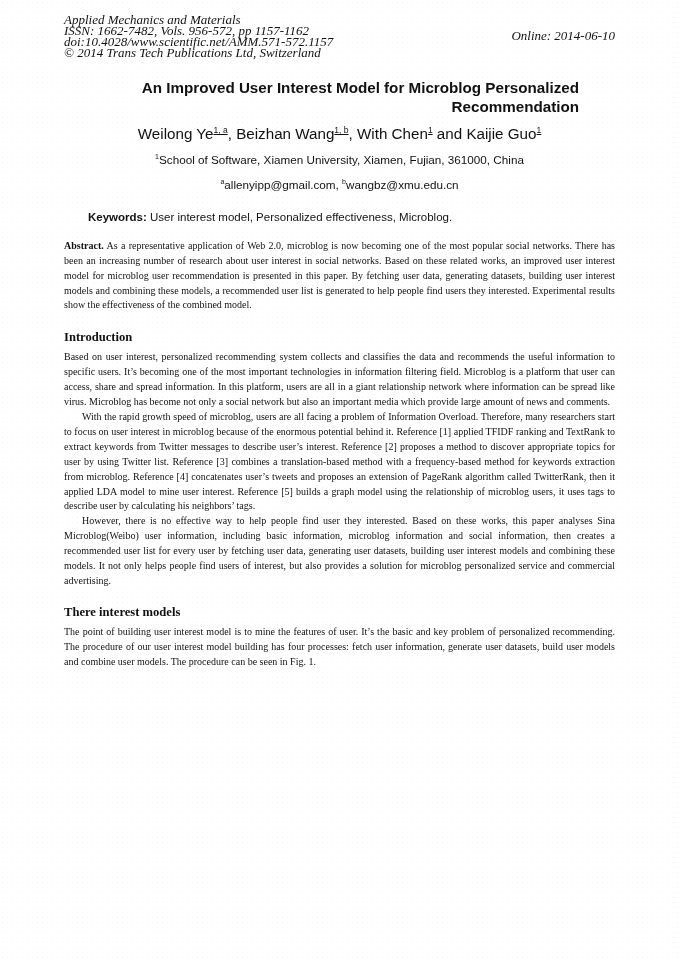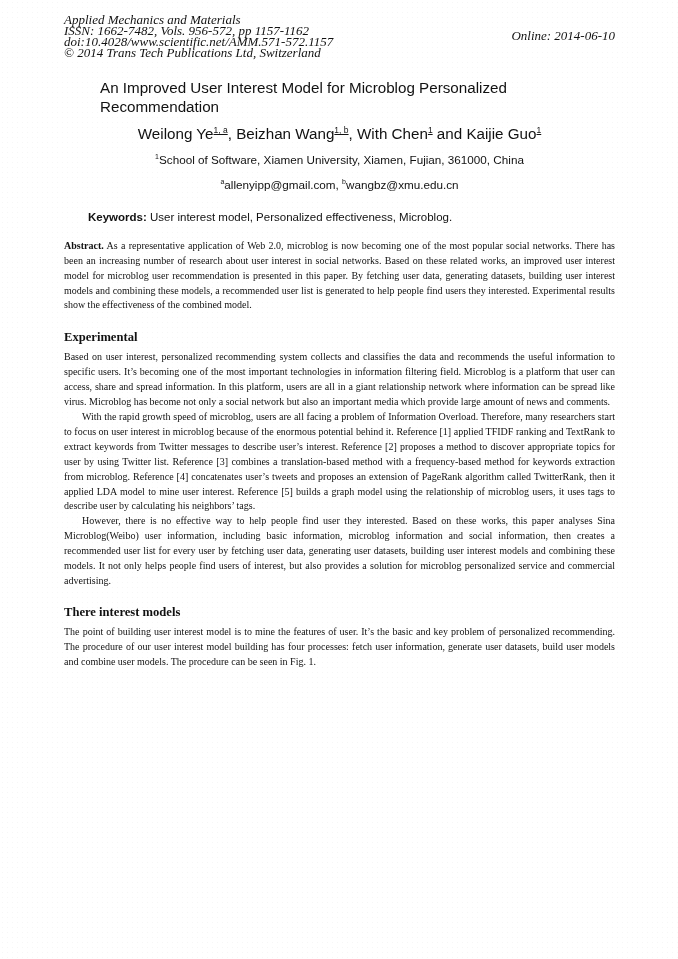--- a/index.html
+++ b/index.html
@@ -9,22 +9,22 @@
   }
   .watermark {
     position: absolute; inset: 0; pointer-events: none;
     background-image: radial-gradient(circle, #e6e6e6 0.7px, transparent 0.9px);
     background-size: 5px 5px; opacity: 0.35;
   }
   .page { position: absolute; left: 64px; top: 14px; width: 551px; }
   .header-meta { position: relative; font-family: "Liberation Serif", serif; font-style: italic; font-size: 13px; line-height: 11px; }
   .header-meta .online { position: absolute; right: 0; top: 16px; text-align: center; }
   .title {
-    font-family: "Liberation Sans", sans-serif; font-weight: normal; font-size: 15.2px; line-height: 18.5px;
-    text-align: left; margin-top: 21px; padding: 0 36px;
+    font-family: "Liberation Sans", sans-serif; font-weight: bold; font-size: 15.2px; line-height: 18.5px;
+    text-align: right; margin-top: 21px; padding: 0 36px;
   }
   .authors { font-family: "Liberation Sans", sans-serif; font-size: 15.2px; text-align: center; margin-top: 5px; line-height: 18px; }
   .authors sup { font-size: 8.5px; text-decoration: underline; }
   .affil { font-family: "Liberation Sans", sans-serif; font-size: 11.7px; text-align: center; margin-top: 7px; line-height: 14px; }
   .affil sup, .emails sup { font-size: 7px; }
   .emails { font-family: "Liberation Sans", sans-serif; font-size: 11.7px; text-align: center; margin-top: 8px; line-height: 14px; }
   .keywords { font-family: "Liberation Sans", sans-serif; font-size: 11.5px; margin-top: 18px; line-height: 14px; }
   .keywords b { font-weight: bold; padding-left: 24px; }
   .para {
     font-family: "Liberation Serif", serif; font-size: 10px; line-height: 14.9px; text-align: justify;
@@ -55,20 +55,20 @@
   <div class="authors"><span>Weilong Ye</span><sup>1, a</sup><span>, </span><span>Beizhan Wang</span><sup>1, b</sup><span>, </span><span>With Chen</span><sup>1</sup><span> and </span><span>Kaijie Guo</span><sup>1</sup></div>
 
   <div class="affil"><sup>1</sup><span>School of Software, Xiamen University, Xiamen, Fujian, 361000, China</span></div>
 
   <div class="emails"><sup>a</sup><span>allenyipp@gmail.com</span><span>, </span><sup>b</sup><span>wangbz@xmu.edu.cn</span></div>
 
   <div class="keywords"><b>Keywords:</b><span> User interest model, Personalized effectiveness, Microblog.</span></div>
 
   <div class="para abstract"><b>Abstract.</b><span> As a representative application of Web 2.0, microblog is now becoming one of the most popular social networks. There has been an increasing number of research about user interest in social networks. Based on these related works, an improved user interest model for microblog user recommendation is presented in this paper. By fetching user data, generating datasets, building user interest models and combining these models, a recommended user list is generated to help people find users they interested. Experimental results show the effectiveness of the combined model.</span></div>
 
-  <div class="section-heading sh-intro">Experimental</div>
+  <div class="section-heading sh-intro">Introduction</div>
   <div class="para">Based on user interest, personalized recommending system collects and classifies the data and recommends the useful information to specific users. It’s becoming one of the most important technologies in information filtering field. Microblog is a platform that user can access, share and spread information. In this platform, users are all in a giant relationship network where information can be spread like virus. Microblog has become not only a social network but also an important media which provide large amount of news and comments.</div>
   <div class="para indent">With the rapid growth speed of microblog, users are all facing a problem of Information Overload. Therefore, many researchers start to focus on user interest in microblog because of the enormous potential behind it. Reference [1] applied TFIDF ranking and TextRank to extract keywords from Twitter messages to describe user’s interest. Reference [2] proposes a method to discover appropriate topics for user by using Twitter list. Reference [3] combines a translation-based method with a frequency-based method for keywords extraction from microblog. Reference [4] concatenates user’s tweets and proposes an extension of PageRank algorithm called TwitterRank, then it applied LDA model to mine user interest. Reference [5] builds a graph model using the relationship of microblog users, it uses tags to describe user by calculating his neighbors’ tags.</div>
   <div class="para indent">However, there is no effective way to help people find user they interested. Based on these works, this paper analyses Sina Microblog(Weibo) user information, including basic information, microblog information and social information, then creates a recommended user list for every user by fetching user data, generating user datasets, building user interest models and combining these models. It not only helps people find users of interest, but also provides a solution for microblog personalized service and commercial advertising.</div>
 
   <div class="section-heading sh-uim">There interest models</div>
   <div class="para">The point of building user interest model is to mine the features of user. It’s the basic and key problem of personalized recommending. The procedure of our user interest model building has four processes: fetch user information, generate user datasets, build user models and combine user models. The procedure can be seen in Fig. 1.</div>
 </div>
 
 </body></html>

